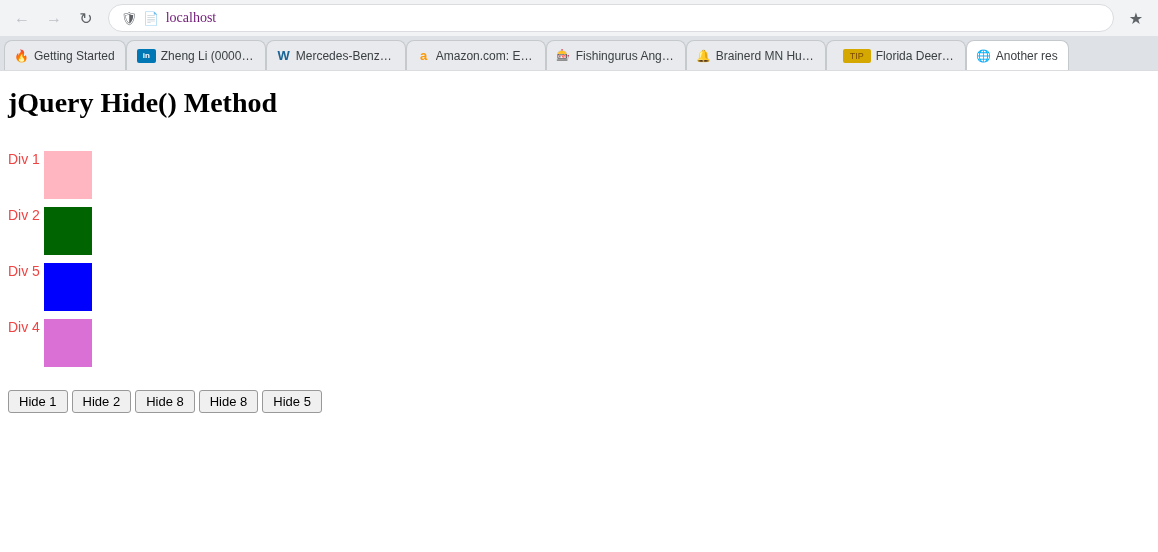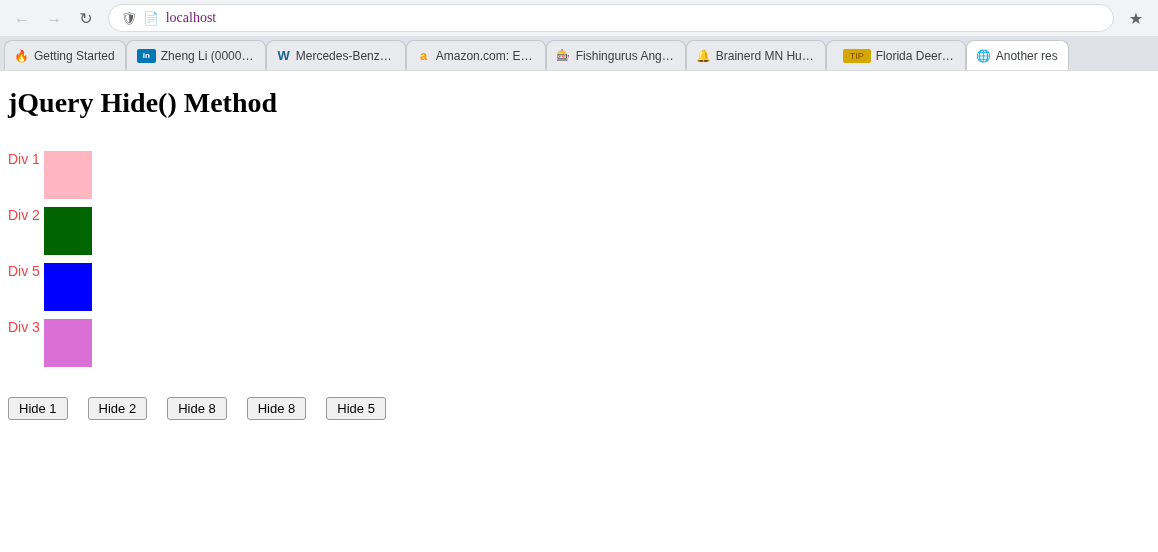--- a/index.html
+++ b/index.html
@@ -173,22 +173,22 @@
 
     .colored-box {
       width: 48px;
       height: 48px;
       display: inline-block;
       flex-shrink: 0;
     }
 
     .buttons-row {
       display: flex;
-      gap: 20px;
-      margin-top: 30px;
+      gap: 4px;
+      margin-top: 23px;
     }
 
     .hide-btn {
       padding: 3px 10px;
       font-size: 13px;
       border: 1px solid #999;
       background: #f0f0f0;
       cursor: pointer;
       border-radius: 3px;
       color: #000;
@@ -270,21 +270,21 @@
       </div>
       <div class="div-row">
         <span class="div-label">Div 2</span>
         <span class="colored-box" style="background-color: rgb(0, 100, 0);"></span>
       </div>
       <div class="div-row">
         <span class="div-label">Div 5</span>
         <span class="colored-box" style="background-color: rgb(0, 0, 255);"></span>
       </div>
       <div class="div-row">
-        <span class="div-label">Div 3</span>
+        <span class="div-label">Div 4</span>
         <span class="colored-box" style="background-color: rgb(218, 112, 214);"></span>
       </div>
     </div>
 
   <div class="buttons-row" id="buttons-container">
   <button class="hide-btn">Hide 1</button>
       <button class="hide-btn">Hide 2</button>
       <button class="hide-btn">Hide 8</button>
       <button class="hide-btn">Hide 8</button>
       <button class="hide-btn">Hide 5</button>

